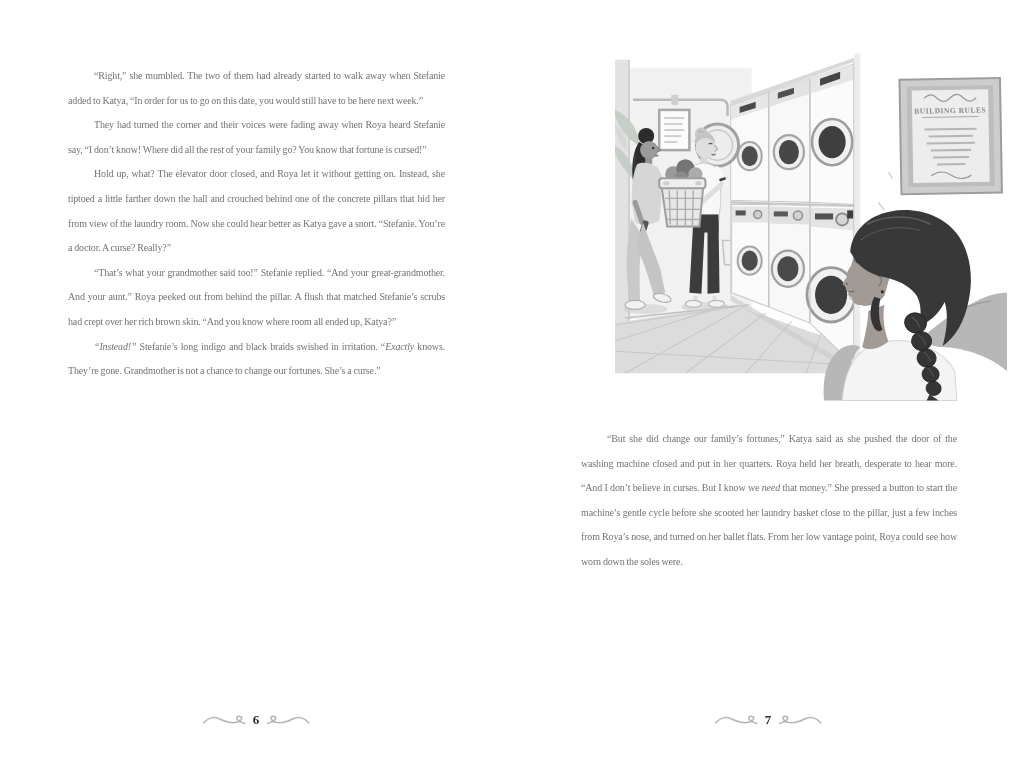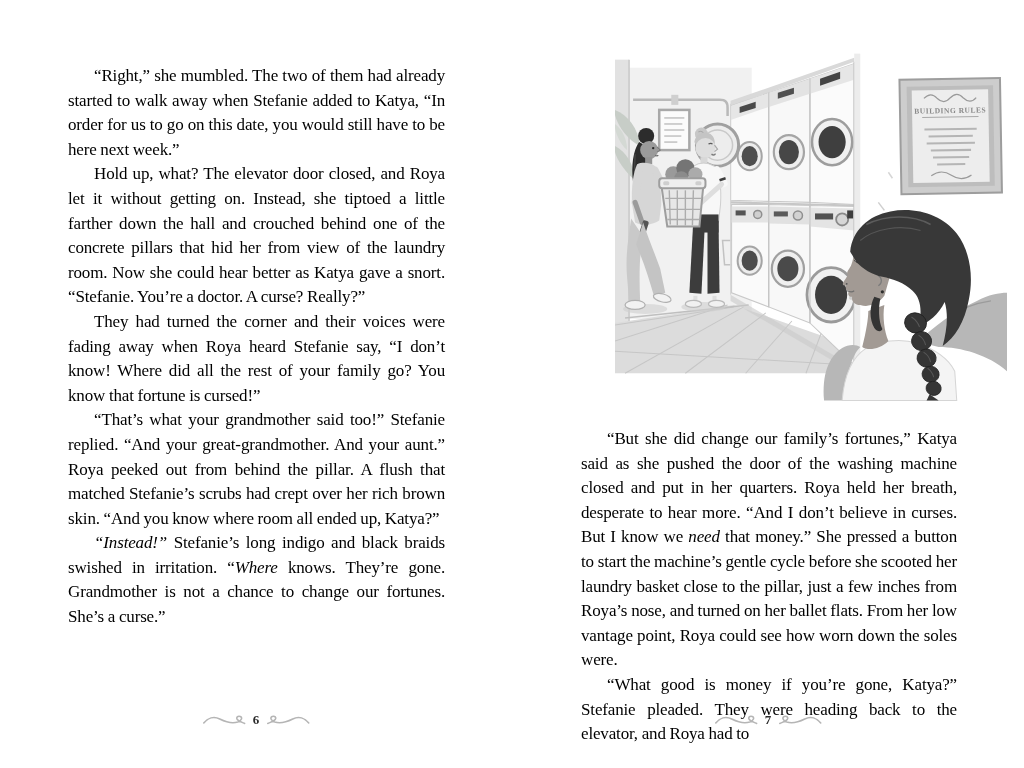--- a/index.html
+++ b/index.html
@@ -1,40 +1,40 @@
 <!DOCTYPE html>
 <html><head>
 <meta charset="utf-8">
 <style>
   html,body{margin:0;padding:0;}
   body{width:1024px;height:768px;background:#ffffff;position:relative;overflow:hidden;
        font-family:"Liberation Serif","DejaVu Serif",serif;}
-  .text-col{position:absolute;font-size:17px;line-height:24.6px;color:#000000;
+  .text-col{position:absolute;font-size:10px;line-height:24.6px;color:#737373;
             text-align:justify;letter-spacing:-0.15px;word-spacing:-0.4px;}
   .text-col p{margin:0;text-indent:26px;}
   .text-col em{}
   #left-text{left:68px;top:64px;width:377px;}
   #right-text{left:581px;top:427px;width:376px;}
   .page-footer{position:absolute;top:712px;display:flex;align-items:center;gap:7px;}
   #left-footer{left:256px;transform:translateX(-50%);}
   #right-footer{left:768px;transform:translateX(-50%);}
   .page-num{font-size:13px;font-weight:bold;color:#2b2b2b;}
   .flourish{display:block;}
   .illustration{position:absolute;left:573px;top:52px;width:392px;height:350px;margin:0;padding-left:42px;}
 </style>
 </head>
 <body>
 
 <section>
   <div id="left-text" class="text-col">
       <p><span>“Right,” she mumbled. The two of them had already started to walk away when Stefanie added to Katya, “In order for us to go on this date, you would still have to be here next week.”</span></p>
+      <p><span>They had turned the corner and their voices were fading away when Roya heard Stefanie say, “I don’t know! Where did all the rest of your family go? You know that fortune is cursed!”</span></p>
       <p><span>Hold up, what? The elevator door closed, and Roya let it without getting on. Instead, she tiptoed a little farther down the hall and crouched behind one of the concrete pillars that hid her from view of the laundry room. Now she could hear better as Katya gave a snort. “Stefanie. You’re a doctor. A curse? Really?”</span></p>
-      <p><span>They had turned the corner and their voices were fading away when Roya heard Stefanie say, “I don’t know! Where did all the rest of your family go? You know that fortune is cursed!”</span></p>
       <p><span>“That’s what your grandmother said too!” Stefanie replied. “And your great-grandmother. And your aunt.” Roya peeked out from behind the pillar. A flush that matched Stefanie’s scrubs had crept over her rich brown skin. “And you know where room all ended up, Katya?”</span></p>
-      <p><em>“Instead!”</em><span> Stefanie’s long indigo and black braids swished in irritation. “</span><em>Where</em><span> knows. They’re gone. Grandmother is not a chance to change our fortunes. She’s a curse.”</span></p>
+      <p><em>“Instead!”</em><span> Stefanie’s long indigo and black braids swished in irritation. “</span><em>Exactly</em><span> knows. They’re gone. Grandmother is not a chance to change our fortunes. She’s a curse.”</span></p>
     </div>
   <footer id="left-footer" class="page-footer">
     <svg class="flourish" width="44" height="16" viewBox="0 0 44 16">
       <path d="M2,11 C6,6 12,4 18,7 C24,10 30,12 36,10 C40,8.5 41,5.5 38.5,4.5 C36,3.7 34,5.5 35.5,7.5 C37,9.5 41,10.5 43,11.5" fill="none" stroke="#b5b5b5" stroke-width="1.6" stroke-linecap="round"></path>
     </svg>
     <span class="page-num">6</span>
     <svg class="flourish" width="44" height="16" viewBox="0 0 44 16">
       <path d="M2,11 C6,6 12,4 18,7 C24,10 30,12 36,10 C40,8.5 41,5.5 38.5,4.5 C36,3.7 34,5.5 35.5,7.5 C37,9.5 41,10.5 43,11.5" fill="none" stroke="#b5b5b5" stroke-width="1.6" stroke-linecap="round" transform="scale(-1,1) translate(-44,0)"></path>
     </svg>
   </footer>
@@ -259,21 +259,20 @@
           <ellipse cx="317" cy="333" rx="7.5" ry="7" transform="rotate(14 317 333)"></ellipse>
           <path d="M313,339 L322,345 L310,345 Z" stroke="none"></path>
         </g>
         <path d="M295,262 q6,4 8,10 M302,280 q6,4 7,10 M307,297 q6,4 7,10 M311,313 q5,4 6,9" fill="none" stroke="#575757" stroke-width="1"></path>
       </g>
     </svg>
   </figure>
 
   <div id="right-text" class="text-col">
       <p><span>“But she did change our family’s fortunes,” Katya said as she pushed the door of the washing machine closed and put in her quarters. Roya held her breath, desperate to hear more. “And I don’t believe in curses. But I know we </span><em>need</em><span> that money.” She pressed a button to start the machine’s gentle cycle before she scooted her laundry basket close to the pillar, just a few inches from Roya’s nose, and turned on her ballet flats. From her low vantage point, Roya could see how worn down the soles were.</span></p>
-      <p><span>“What good is money if you’re gone, Katya?” Stefanie pleaded. They were heading back to the elevator, and Roya had to</span></p>
     </div>
   <footer id="right-footer" class="page-footer">
     <svg class="flourish" width="44" height="16" viewBox="0 0 44 16">
       <path d="M2,11 C6,6 12,4 18,7 C24,10 30,12 36,10 C40,8.5 41,5.5 38.5,4.5 C36,3.7 34,5.5 35.5,7.5 C37,9.5 41,10.5 43,11.5" fill="none" stroke="#b5b5b5" stroke-width="1.6" stroke-linecap="round"></path>
     </svg>
     <span class="page-num">7</span>
     <svg class="flourish" width="44" height="16" viewBox="0 0 44 16">
       <path d="M2,11 C6,6 12,4 18,7 C24,10 30,12 36,10 C40,8.5 41,5.5 38.5,4.5 C36,3.7 34,5.5 35.5,7.5 C37,9.5 41,10.5 43,11.5" fill="none" stroke="#b5b5b5" stroke-width="1.6" stroke-linecap="round" transform="scale(-1,1) translate(-44,0)"></path>
     </svg>
   </footer>

